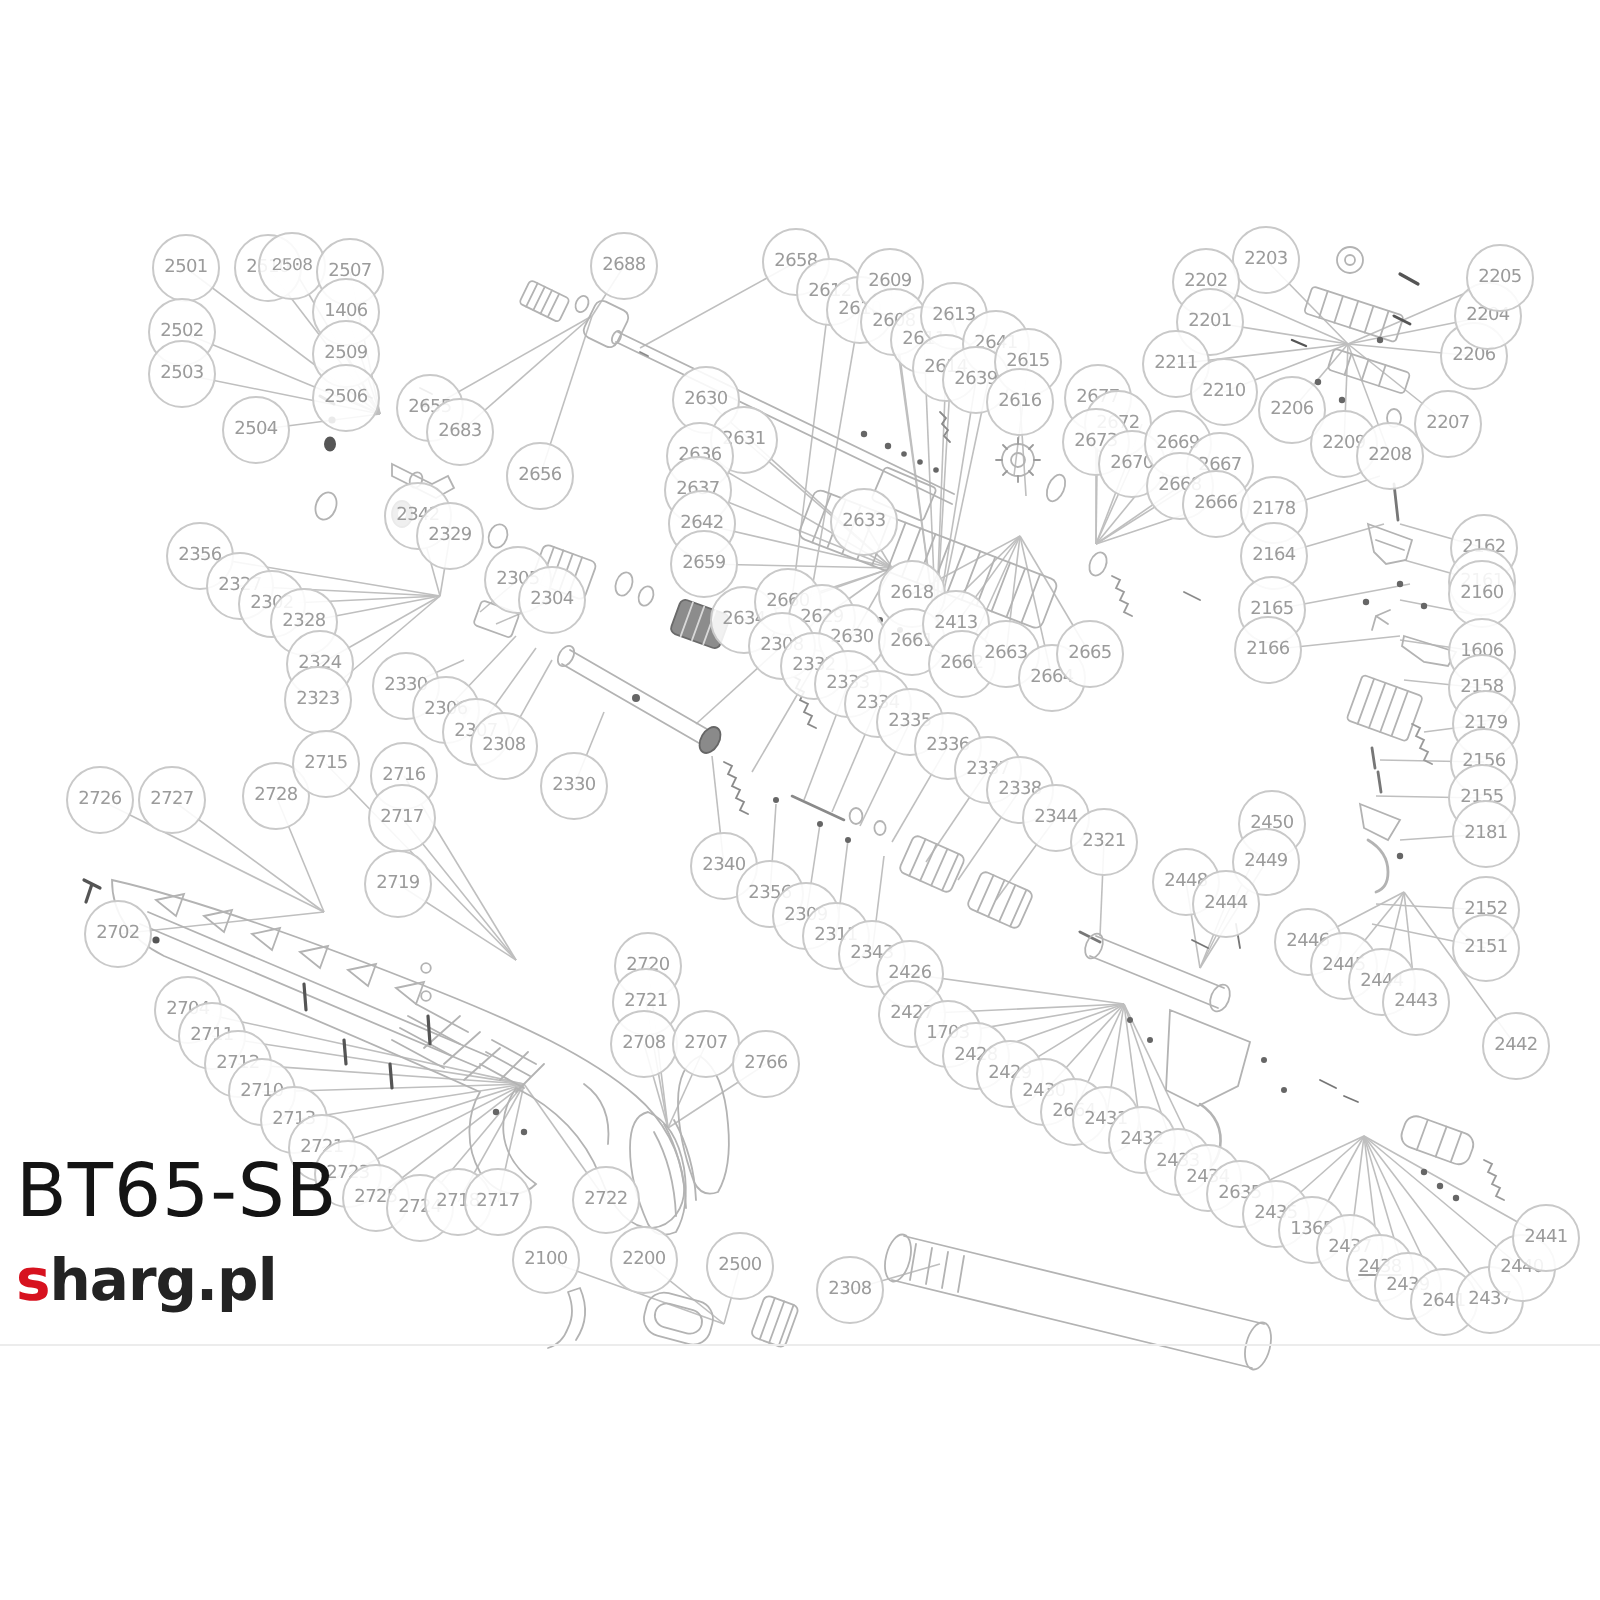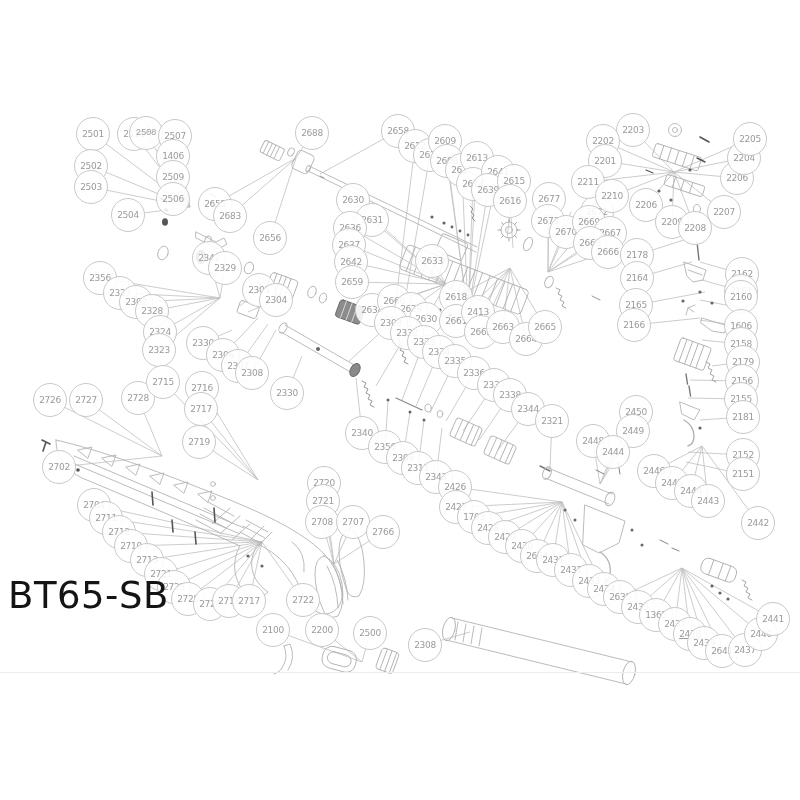--- a/index.html
+++ b/index.html
@@ -444,21 +444,21 @@
       <div class="callout" style="left: 394px; top: 292px;">2629</div>
       <div class="callout" style="left: 409px; top: 302px;">2630</div>
       <div class="callout" style="left: 439px; top: 280px;">2618</div>
       <div class="callout" style="left: 439px; top: 304px;">2661</div>
       <div class="callout" style="left: 461px; top: 295px;">2413</div>
       <div class="callout" style="left: 464px; top: 315px;">2662</div>
       <div class="callout" style="left: 486px; top: 310px;">2663</div>
       <div class="callout" style="left: 509px; top: 322px;">2664</div>
       <div class="callout" style="left: 528px; top: 310px;">2665</div>
       <div class="callout" style="left: 532px; top: 182px;">2677</div>
-      <div class="callout" style="left: 580px; top: 195px;">2672</div>
+      <div class="callout" style="left: 542px; top: 195px;">2672</div>
       <div class="callout" style="left: 531px; top: 204px;">2673</div>
       <div class="callout" style="left: 549px; top: 215px;">2670</div>
       <div class="callout" style="left: 572px; top: 205px;">2669</div>
       <div class="callout" style="left: 593px; top: 216px;">2667</div>
       <div class="callout" style="left: 573px; top: 226px;">2668</div>
       <div class="callout" style="left: 591px; top: 235px;">2666</div>
       <div class="callout" style="left: 616px; top: 113px;">2203</div>
       <div class="callout" style="left: 586px; top: 124px;">2202</div>
       <div class="callout" style="left: 588px; top: 144px;">2201</div>
       <div class="callout" style="left: 571px; top: 165px;">2211</div>
@@ -571,14 +571,15 @@
       <div class="callout" style="left: 336px; top: 505px;">2707</div>
       <div class="callout" style="left: 366px; top: 515px;">2766</div>
       <div class="callout" style="left: 256px; top: 613px;">2100</div>
       <div class="callout" style="left: 305px; top: 613px;">2200</div>
       <div class="callout" style="left: 353px; top: 616px;">2500</div>
       <div class="callout" style="left: 408px; top: 628px;">2308</div>
     </div>
 
   <div id="model-title">BT65-SB</div>
 
+  <div id="logo"><span class="accent">s</span><span class="rest">harg.pl</span></div>
 
 </div>
 
 </body></html>

